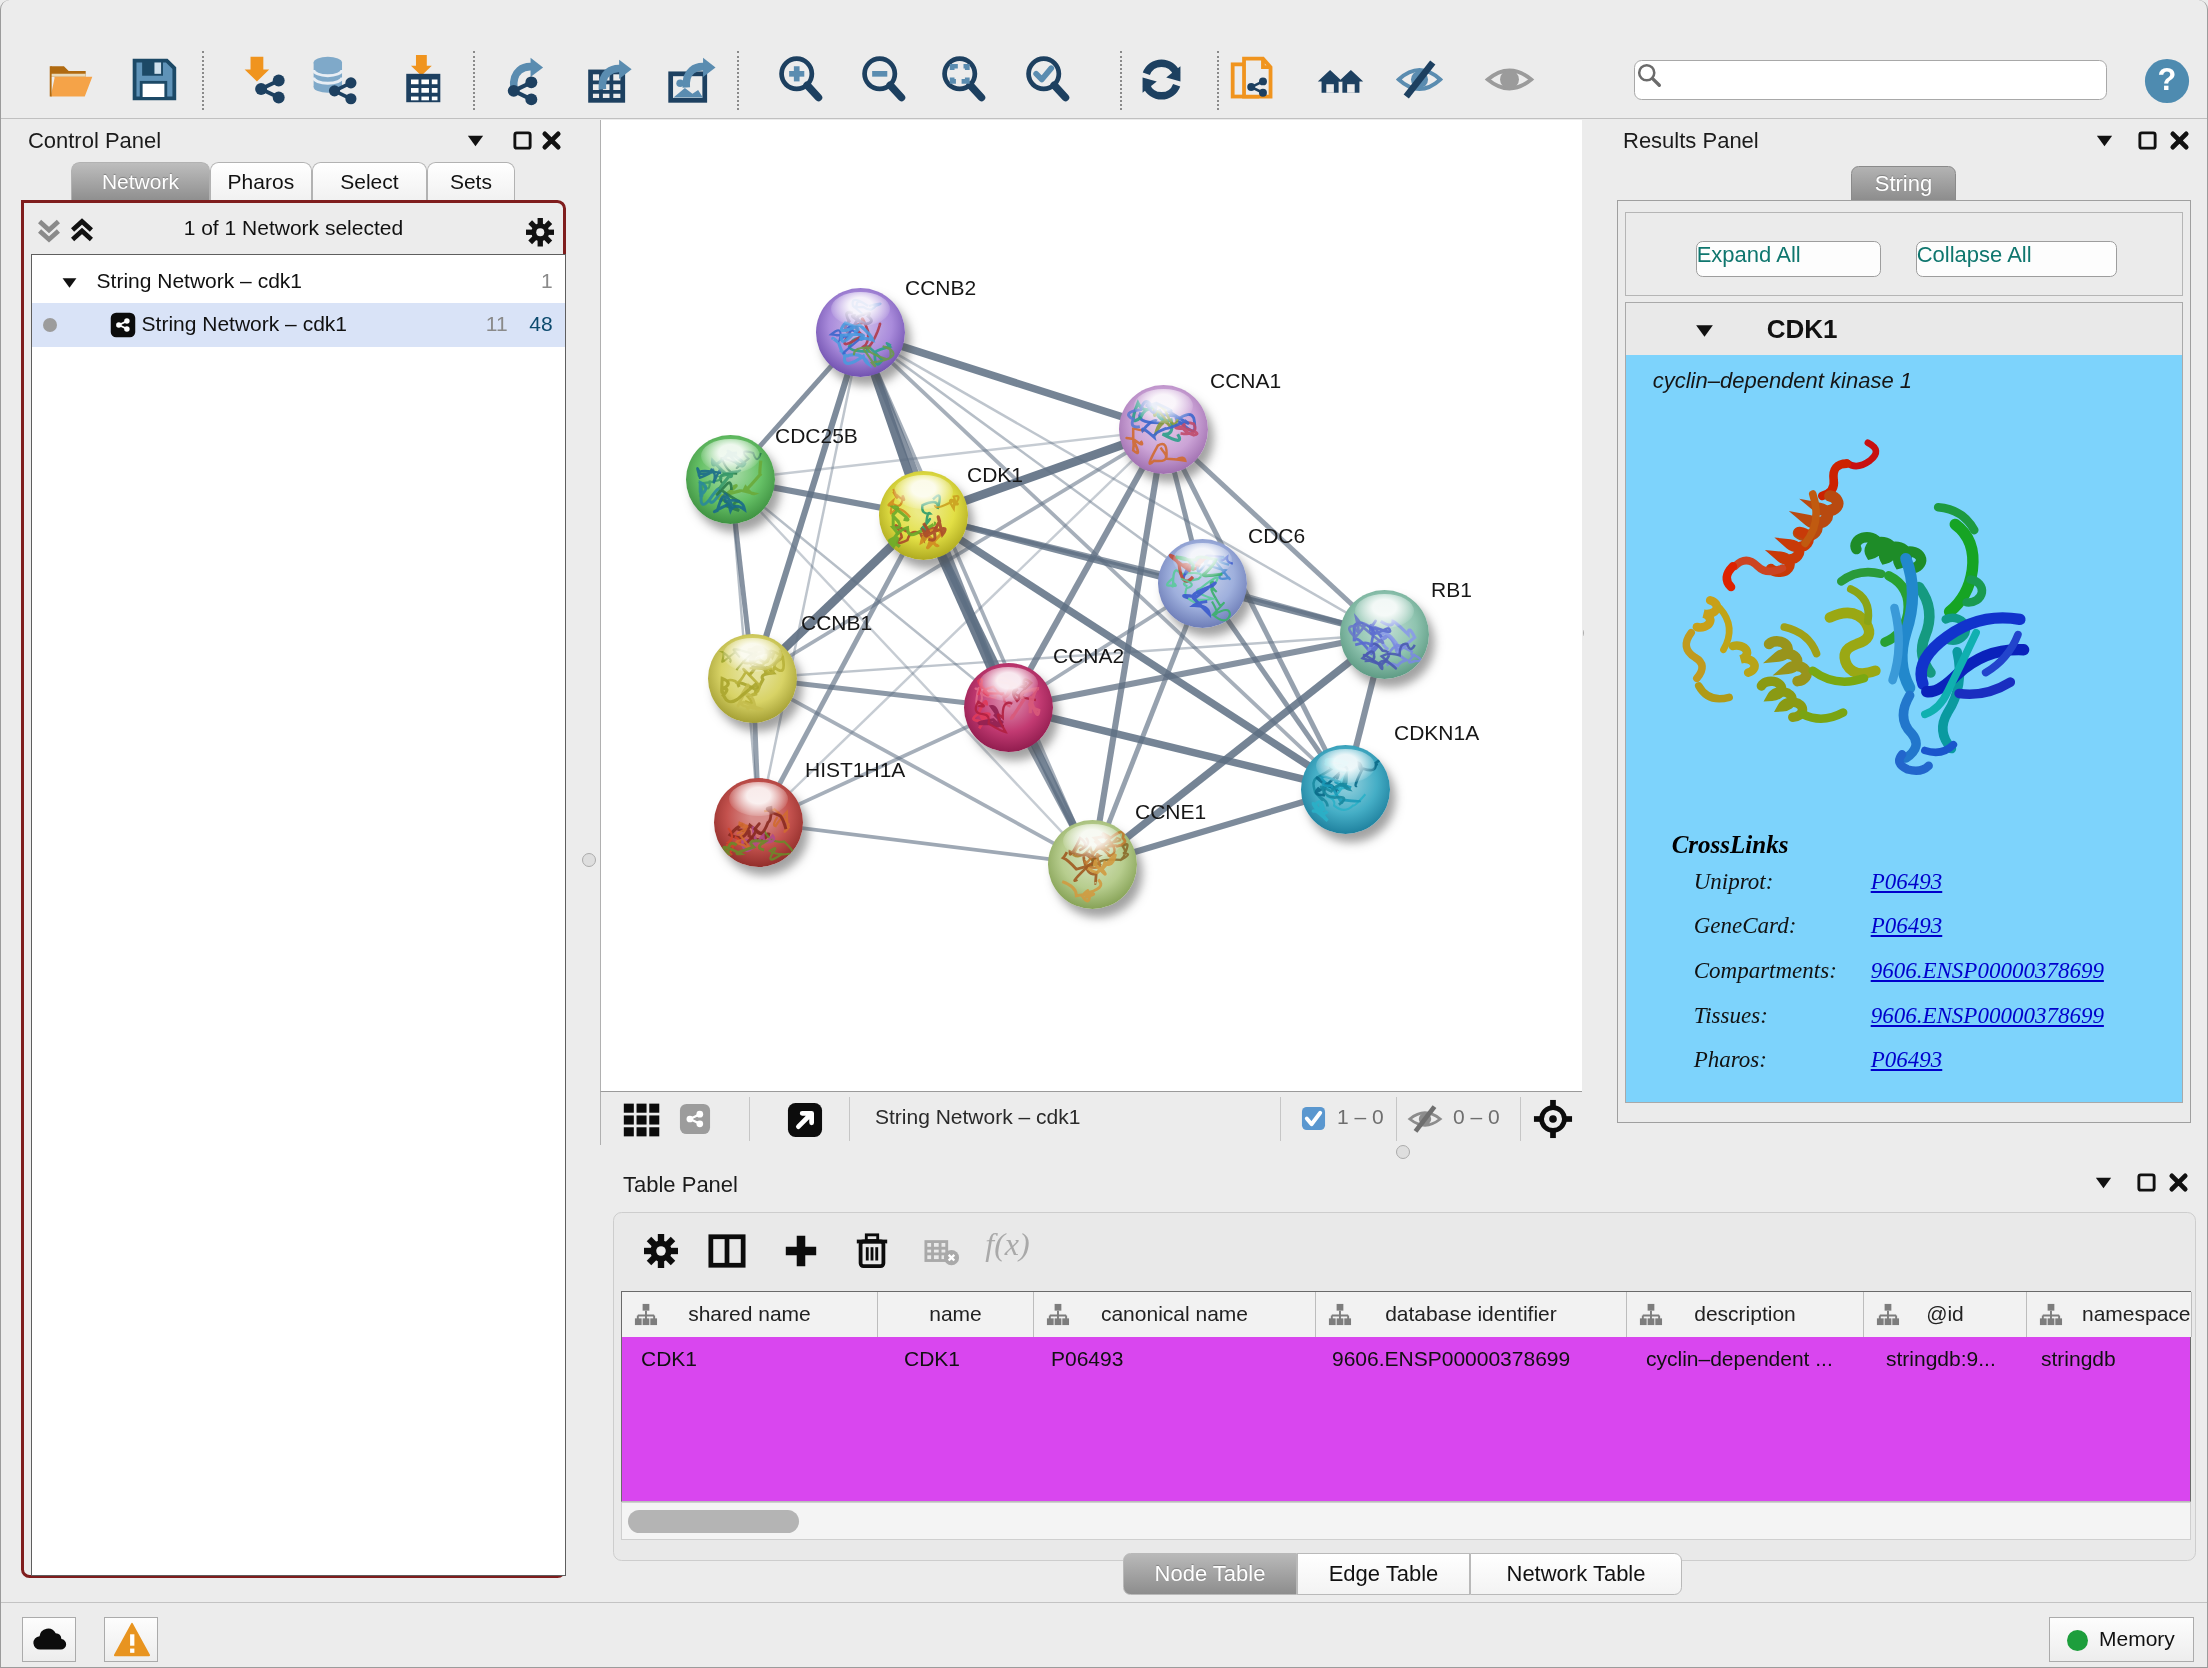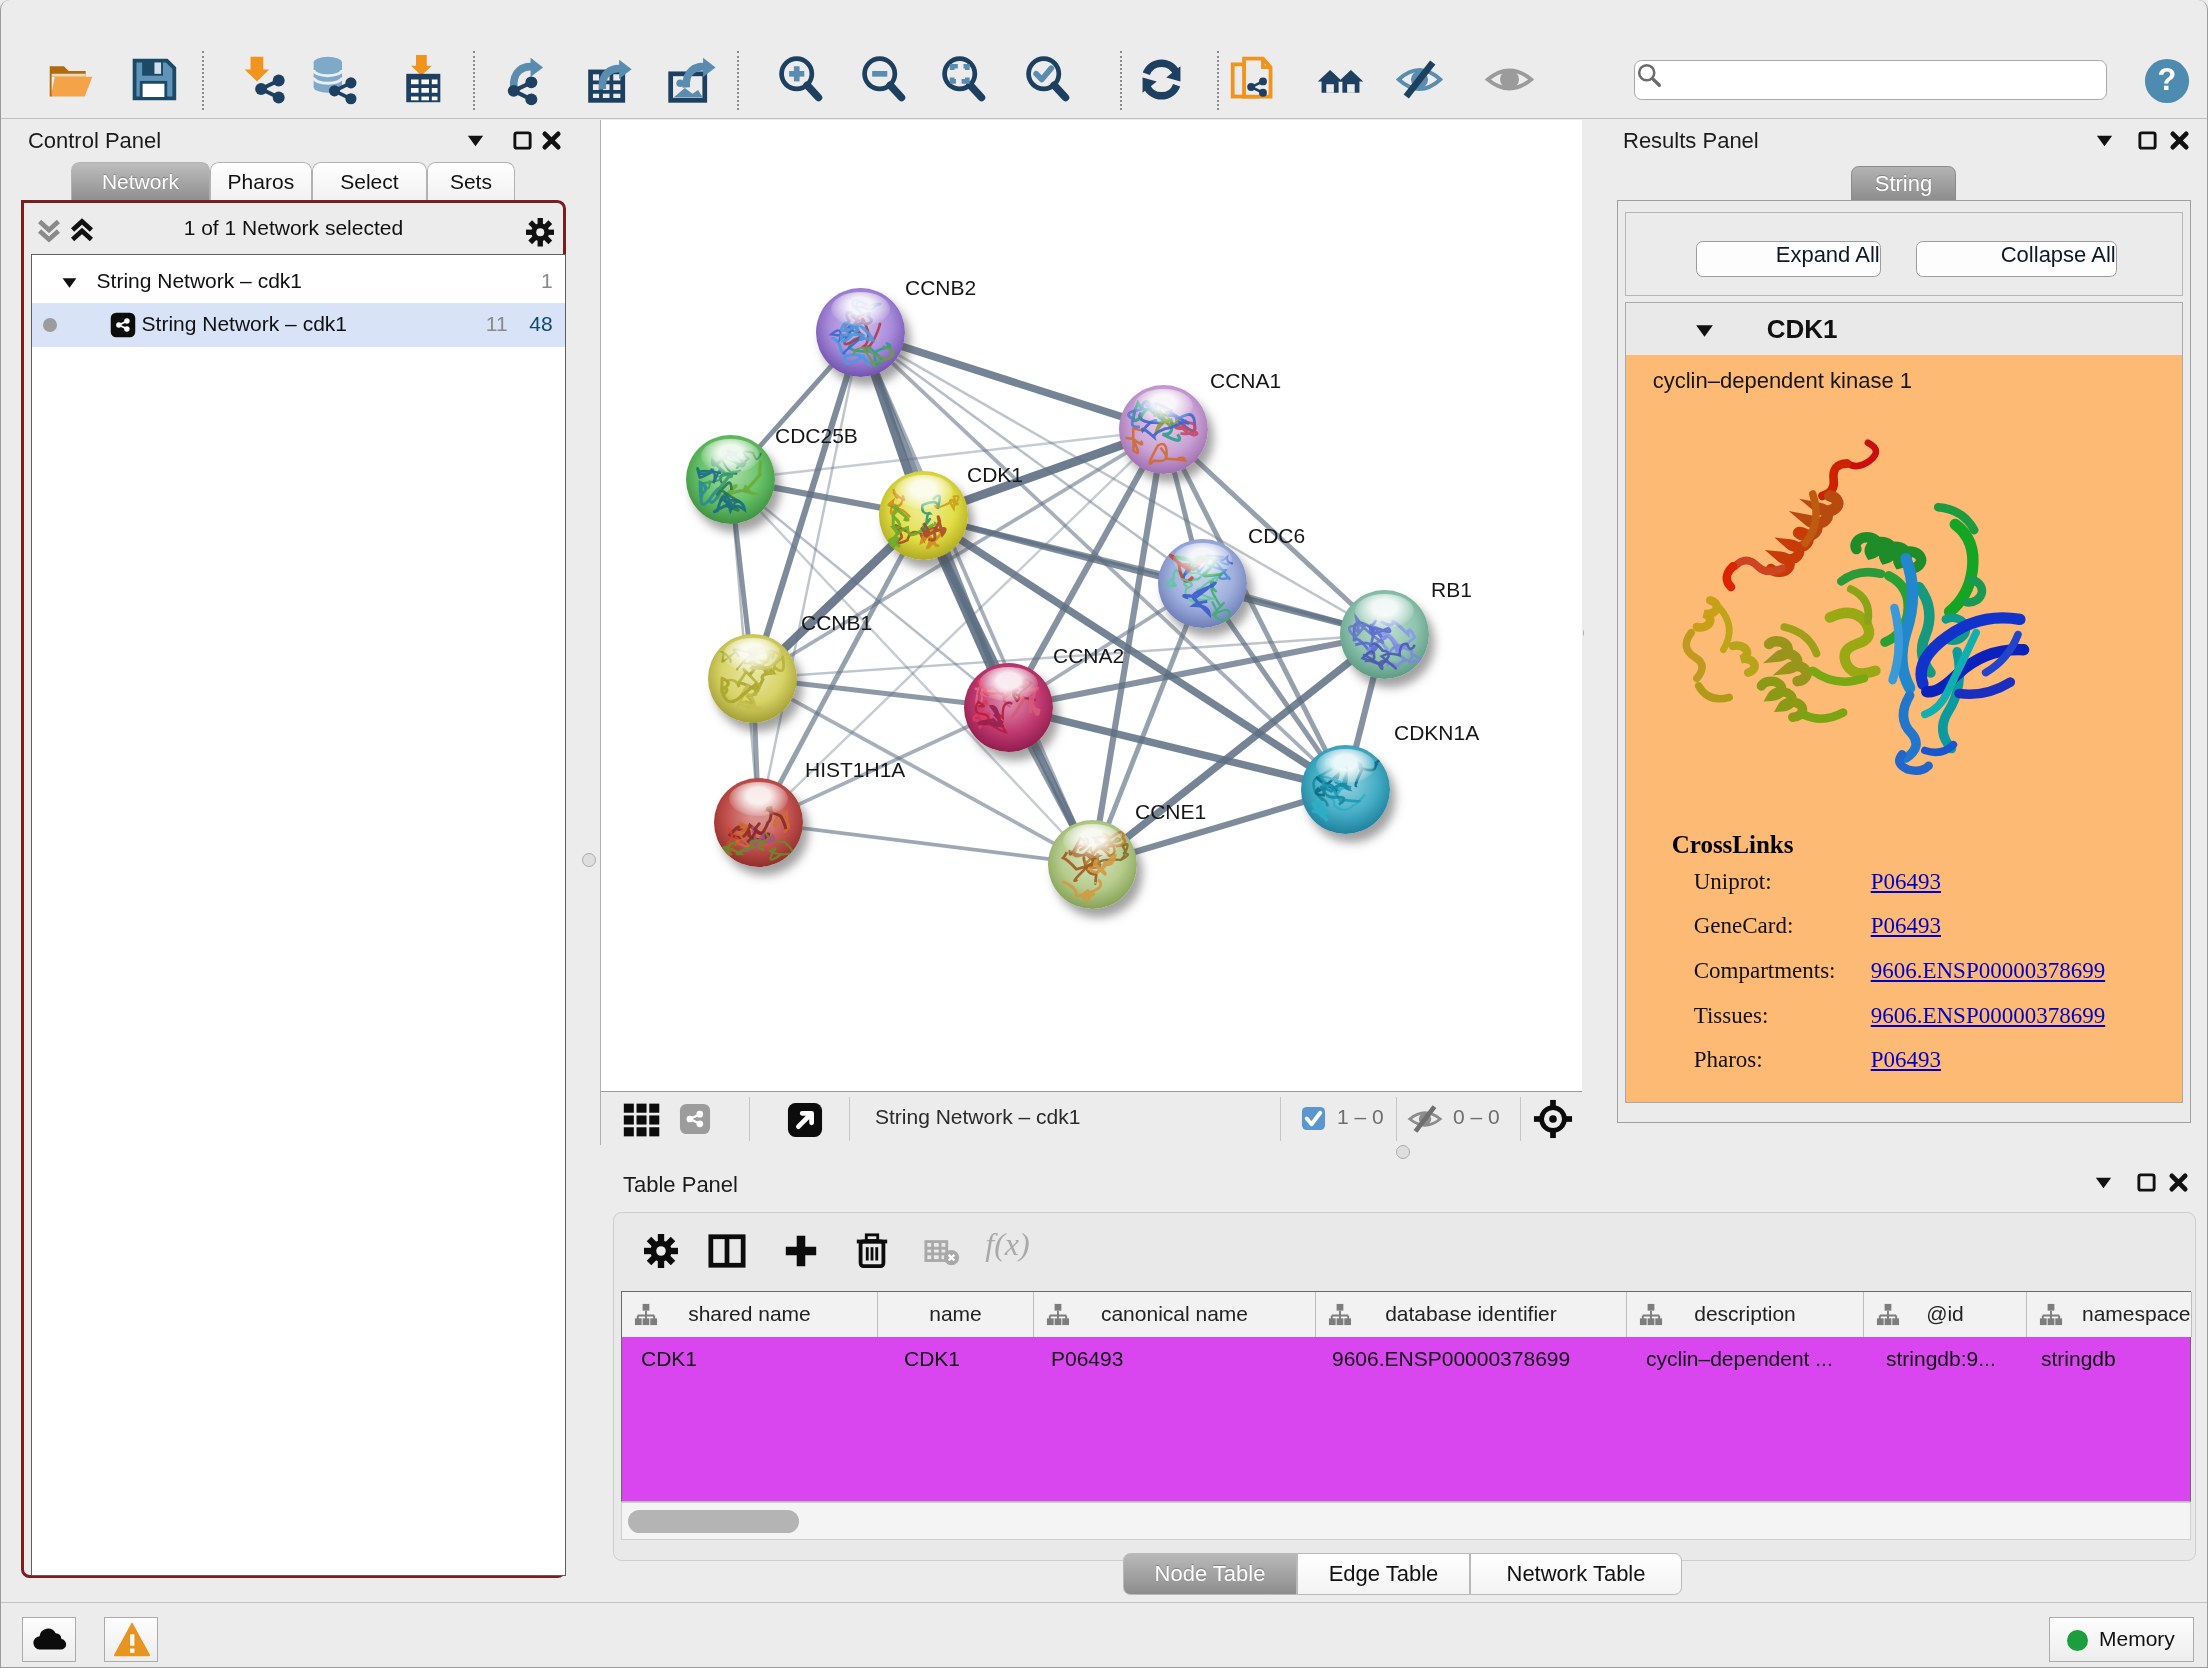--- a/index.html
+++ b/index.html
@@ -25,23 +25,23 @@
 #netbar{position:absolute;left:599px;top:1091px;width:982px;height:54px;background:#ececec;border-top:1px solid #9a9a9a;border-left:1px solid #b0b0b0;font-size:21px;color:#2a2a2a;}
 .nbsep{position:absolute;top:4.8px;width:0;height:44px;border-left:1px solid #c6c6c6;}
 .nodelabel{position:absolute;font-size:21px;color:#161616;white-space:nowrap;}
 .node{position:absolute;border-radius:50%;overflow:hidden;}
 .gloss{position:absolute;left:17%;top:5%;width:66%;height:38%;border-radius:50%;background:radial-gradient(ellipse at 50% 40%,rgba(255,255,255,.88) 28%,rgba(255,255,255,.38) 58%,rgba(255,255,255,0) 80%);}
 
 #rp{position:absolute;left:1583px;top:120px;width:624px;height:1025px;background:#ececec;}
 #stringtab{position:absolute;left:267px;top:46px;width:105px;height:35px;background:linear-gradient(#b3b3b3,#8d8d8d);border:1px solid #8a8a8a;border-radius:7.6px 7.6px 0 0;color:#fff;font-size:22px;text-align:center;line-height:34px;text-shadow:0 -1px 1px rgba(0,0,0,.25);}
 #rppane{position:absolute;left:33px;top:80px;width:574px;height:923px;background:#ebebeb;border:1px solid #9f9f9f;}
 #rpbtnbox{position:absolute;left:6.7px;top:11.4px;width:558px;height:84px;border:1px solid #b5b5b5;}
-.rbtn{position:absolute;top:27.6px;height:36px;background:#fdfdfd;border:1.4px solid #9d9d9d;border-radius:6.7px;font-size:22px;color:#0f172a;text-align:right;}
+.rbtn{position:absolute;top:27.6px;height:36px;background:#fdfdfd;border:1.4px solid #9d9d9d;border-radius:6.7px;font-size:22px;color:#0f766e;text-align:left;}
 #cdkhdr{position:absolute;left:6.7px;top:101px;width:558px;height:54px;border:1px solid #a9a9a9;background:#e9e9e9;}
-#cdkbody{position:absolute;left:6.7px;top:154px;width:558px;height:748px;border:1px solid #a9a9a9;border-top:none;background:#fdba74;}
+#cdkbody{position:absolute;left:6.7px;top:154px;width:558px;height:748px;border:1px solid #a9a9a9;border-top:none;background:#7dd3fc;font-style:italic;}
 .serif{font-family:"Liberation Serif",serif;}
 .xlrow{font-family:"Liberation Serif",serif;font-size:23px;color:#111;}
 .xlink{color:#0000cc;text-decoration:underline;}
 
 #tp{position:absolute;left:599px;top:1159px;width:1609px;height:442px;background:#ececec;}
 #tpbox{position:absolute;left:13.3px;top:53px;width:1583px;height:349px;background:#e9e9e9;border:1px solid #cdcdcd;border-radius:8.6px;}
 #tbl{position:absolute;left:6.7px;top:78px;width:1570px;height:211px;background:#d946ef;border:1.9px solid #6a6a6a;border-bottom:1px solid #bbb;}
 .th{position:absolute;top:0;height:45px;border-right:1px solid #bdbdbd;background:#f2f2f2;}
 .thlbl{position:absolute;top:9.5px;width:100%;text-align:center;font-size:21px;color:#222;}
 .td{position:absolute;top:45px;height:44px;font-size:21px;color:#111;line-height:44px;white-space:nowrap;}

